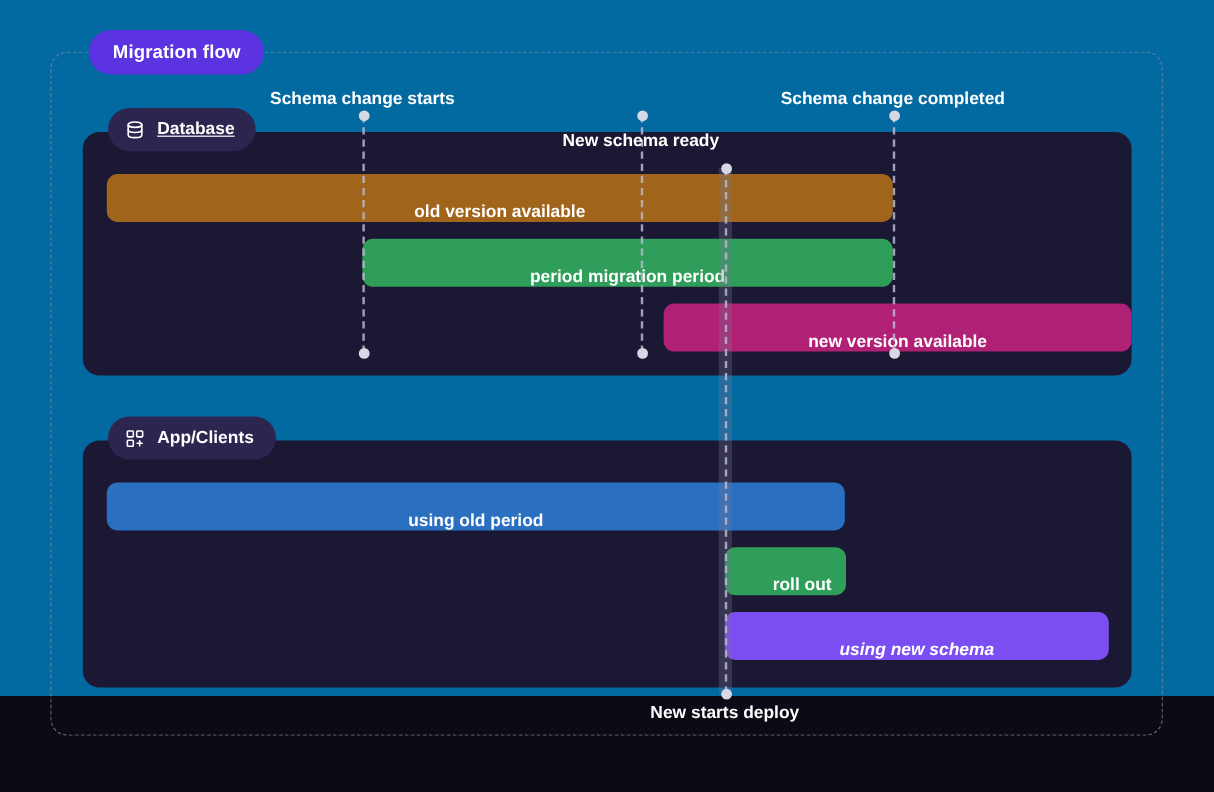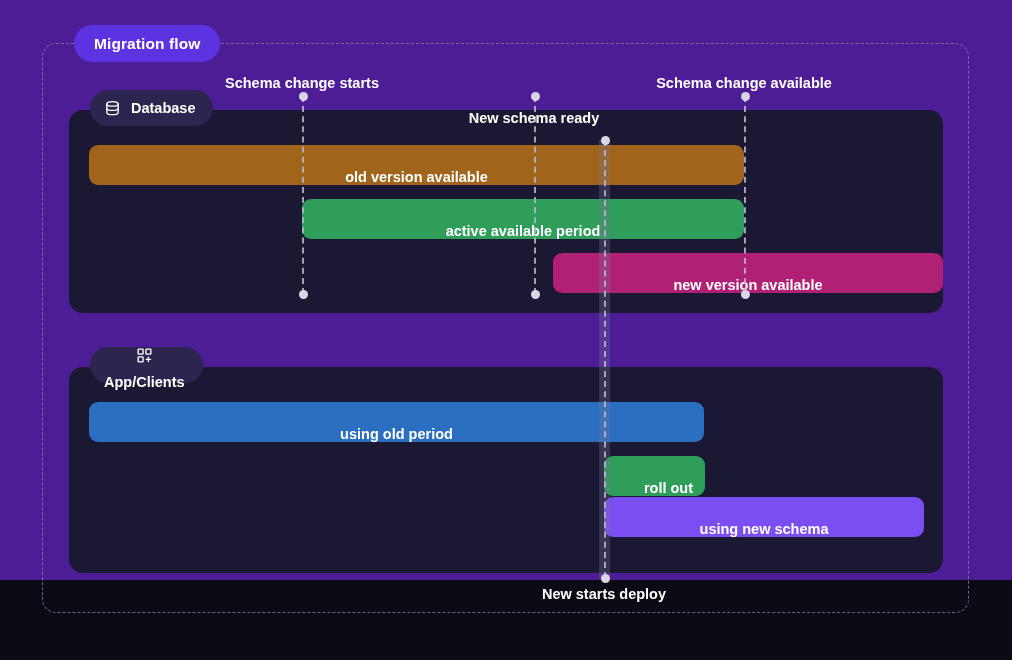--- a/index.html
+++ b/index.html
@@ -3,21 +3,21 @@
 <meta charset="utf-8">
 <style>
   * { box-sizing: border-box; margin: 0; padding: 0; }
   html, body {
     width: 1012px; height: 660px;
     background: #0c0a14;
     font-family: "Liberation Sans", sans-serif;
     overflow: hidden;
   }
 
-  #stage { position: relative; width: 1012px; height: 580px; background: #4c1d95; }
+  #stage { position: relative; width: 1012px; height: 580px; background: #0369a1; }
 
   
   .dashed-frame {
     position: absolute;
     left: 42px; top: 43px;
     width: 927px; height: 570px;
     border: 1.5px dashed #8c8ca0;
     border-radius: 14px;
     opacity: .72;
   }
@@ -56,22 +56,22 @@
     height: 36px;
     padding: 0 18px 0 14px;
     display: flex; align-items: center; gap: 10px;
     background: #2c2550;
     border-radius: 18px;
     color: #fff;
     font-size: 14.5px;
     font-weight: 700;
     z-index: 30;
   }
-  #pill-database { left: 90px; top: 90px; }
-  #pill-app      { left: 90px; top: 347px; flex-direction: column; }
+  #pill-database { left: 90px; top: 90px; text-decoration: underline; }
+  #pill-app      { left: 90px; top: 347px; }
   .section-pill .icon { display: flex; align-items: center; color: #ffffff; }
 
   
   .marker { position: absolute; z-index: 20; }
   .marker .vline {
     position: absolute;
     left: 0; top: 0;
     width: 0; height: 100%;
     border-left: 2px dashed #b9b9cc;
     opacity: .85;
@@ -158,32 +158,32 @@
       </svg>
     </span>
     <span>App/Clients</span>
   </div>
 
   <div id="bars-layer">
       <div class="bar wide" style="left: 89px; width: 655px; top: 145px; background: rgb(160, 100, 26);">
         <span>old version available</span>
       </div>
       <div class="bar wide" style="left: 302px; width: 442px; top: 199px; background: rgb(47, 158, 90);">
-        <span>active available period</span>
+        <span>period migration period</span>
       </div>
       <div class="bar wide" style="left: 534px; width: 390px; top: 253px; background: rgb(176, 32, 117); margin-left: 19px;">
         <span>new version available</span>
       </div>
       <div class="bar wide" style="left: 89px; width: 615px; top: 402px; background: rgb(42, 111, 192);">
         <span>using old period</span>
       </div>
       <div class="bar wide" style="left: 604px; width: 101px; top: 456px; background: rgb(47, 158, 90); padding-left: 28px;">
         <span>roll out</span>
       </div>
-      <div class="bar wide" style="left: 604px; width: 320px; top: 497px; background: rgb(122, 78, 240);">
+      <div class="bar wide" style="left: 604px; width: 320px; top: 510px; background: rgb(122, 78, 240); font-style: italic;">
         <span>using new schema</span>
       </div>
     </div>
   <div id="markers-layer">
       <div class="marker" id="marker-schema-change-starts" style="left: 302px; top: 96px; height: 198px;">
         <div class="vline"></div>
         <div class="dot top"></div>
         <div class="dot bot"></div>
       </div>
       <div class="marker-label" style="left: 302px; top: 75px;">Schema change starts</div>
@@ -191,21 +191,21 @@
         <div class="vline"></div>
         <div class="dot top"></div>
         <div class="dot bot"></div>
       </div>
       <div class="marker-label" style="left: 534px; top: 75px; margin-top: 35px;">New schema ready</div>
       <div class="marker" id="marker-schema-change-completed" style="left: 744px; top: 96px; height: 198px;">
         <div class="vline"></div>
         <div class="dot top"></div>
         <div class="dot bot"></div>
       </div>
-      <div class="marker-label" style="left: 744px; top: 75px;">Schema change available</div>
+      <div class="marker-label" style="left: 744px; top: 75px;">Schema change completed</div>
       <div class="marker" id="marker-deploy" style="left: 604px; top: 140px; height: 438px;">
         <div class="band"></div>
         <div class="vline"></div>
         <div class="dot top"></div>
         <div class="dot bot"></div>
       </div>
       <div class="marker-label" style="left: 604px; top: 586px;">New starts deploy</div>
     </div>
 
 </div>

